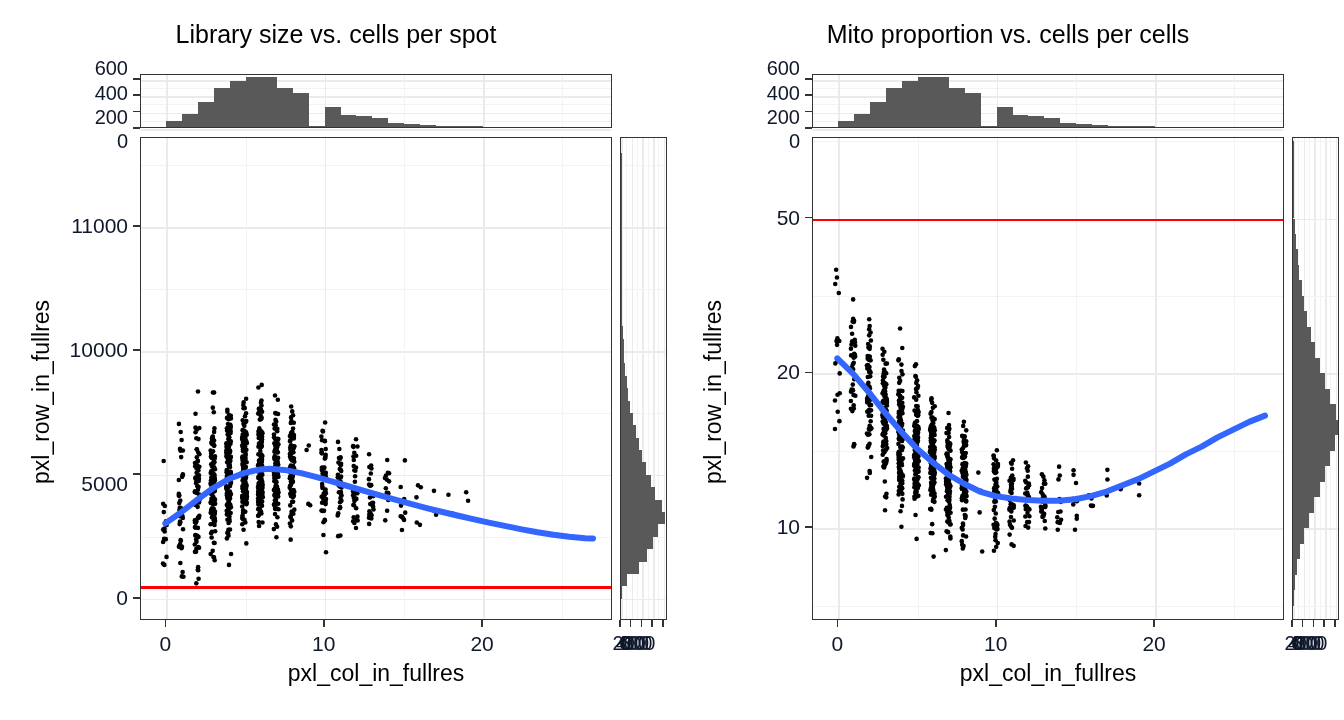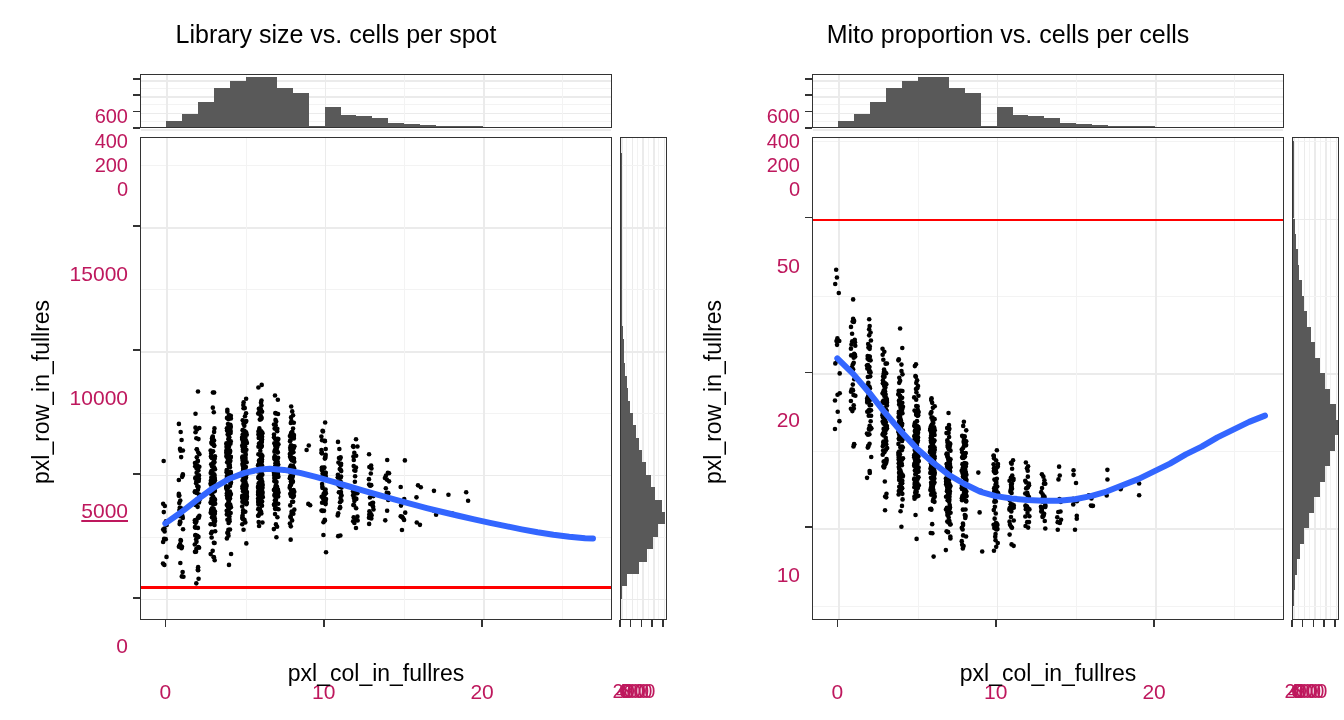--- a/index.html
+++ b/index.html
@@ -24,23 +24,22 @@
   }
   .gridline{position:absolute;background:#ebebeb;}
   .gridline.major-h{height:1.6px;left:0;right:0;}
   .gridline.major-v{width:1.6px;top:0;bottom:0;}
   .gridline.minor-h{height:1px;left:0;right:0;background:#f3f3f3;}
   .gridline.minor-v{width:1px;top:0;bottom:0;background:#f3f3f3;}
   .tick{position:absolute;background:#333333;}
   .tick.ty{width:7px;height:1.6px;}
   .tick.tx{height:7px;width:1.6px;}
   .ticklabel{
-    position:absolute;font-size:21px;color:#be185d;
+    position:absolute;font-size:21px;color:#0f172a;
     white-space:nowrap;
-    margin-top:48px;
   }
   .ticklabel.y{text-align:right;transform:translateY(-50%);}
   .ticklabel.x{text-align:center;transform:translateX(-50%);}
   .ticklabel.small{font-size:20px;}
   .axis-title-x{
     position:absolute;font-size:23px;color:#000000;
     text-align:center;white-space:nowrap;transform:translateX(-50%);
   }
   .axis-title-y{
     position:absolute;font-size:23px;color:#000000;
@@ -1183,25 +1182,25 @@
           <circle class="pt" cx="468.11" cy="500.73" r="2.3"></circle>
           <circle class="pt" cx="466.19" cy="492.29" r="2.3"></circle>
         </g>
         <g clip-path="url(#clip-library-size)">
           <path class="smooth" d="M165.34 523.40 L181.18 512.25 L197.02 499.87 L212.86 488.23 L228.70 479.06 L244.54 472.87 L260.38 469.40 L269.88 468.66 L284.13 469.90 L299.97 472.87 L315.81 476.83 L331.65 481.29 L347.49 486.00 L363.33 490.70 L379.17 495.16 L395.01 499.62 L410.85 503.83 L426.68 508.04 L442.52 512.01 L458.36 515.72 L474.20 519.44 L490.04 522.90 L505.88 526.12 L521.72 529.34 L537.56 532.32 L553.40 534.79 L569.23 536.78 L585.07 538.26 L592.99 538.51" stroke="#3366ff"></path>
         </g>
       </svg>
       <div class="tick ty" style="left: 133px; top: 596.908px;"></div>
       <div class="ticklabel y" style="left: 15px; width: 113px; top: 597.708px;">0</div>
       <div class="tick ty" style="left: 133px; top: 473.062px;"></div>
-      <div class="ticklabel y" style="left: 15px; width: 113px; top: 463px; text-decoration: underline;">5000</div>
+      <div class="ticklabel y" style="left: 15px; width: 113px; top: 484px;">5000</div>
       <div class="tick ty" style="left: 133px; top: 349.215px;"></div>
       <div class="ticklabel y" style="left: 15px; width: 113px; top: 350.015px;">10000</div>
       <div class="tick ty" style="left: 133px; top: 225.369px;"></div>
-      <div class="ticklabel y" style="left: 15px; width: 113px; top: 226.169px;">15000</div>
+      <div class="ticklabel y" style="left: 15px; width: 113px; top: 226.169px;">11000</div>
       <div class="tick tx" style="top: 620px; left: 164.542px;"></div>
       <div class="ticklabel x" style="left: 165.342px; top: 632px;">0</div>
       <div class="tick tx" style="top: 620px; left: 322.932px;"></div>
       <div class="ticklabel x" style="left: 323.732px; top: 632px;">10</div>
       <div class="tick tx" style="top: 620px; left: 481.321px;"></div>
       <div class="ticklabel x" style="left: 482.121px; top: 632px;">20</div>
       <div class="axis-title-x" style="left: 376px; top: 660px;">pxl_col_in_fullres</div>
       <div class="axis-title-y" style="left: 28px; top: 483.5px;">pxl_row_in_fullres</div>
       <div class="panel" style="left: 140px; top: 74px; width: 472px; height: 54px;">
         <div class="gridline major-h" style="top: 54px;"></div>

